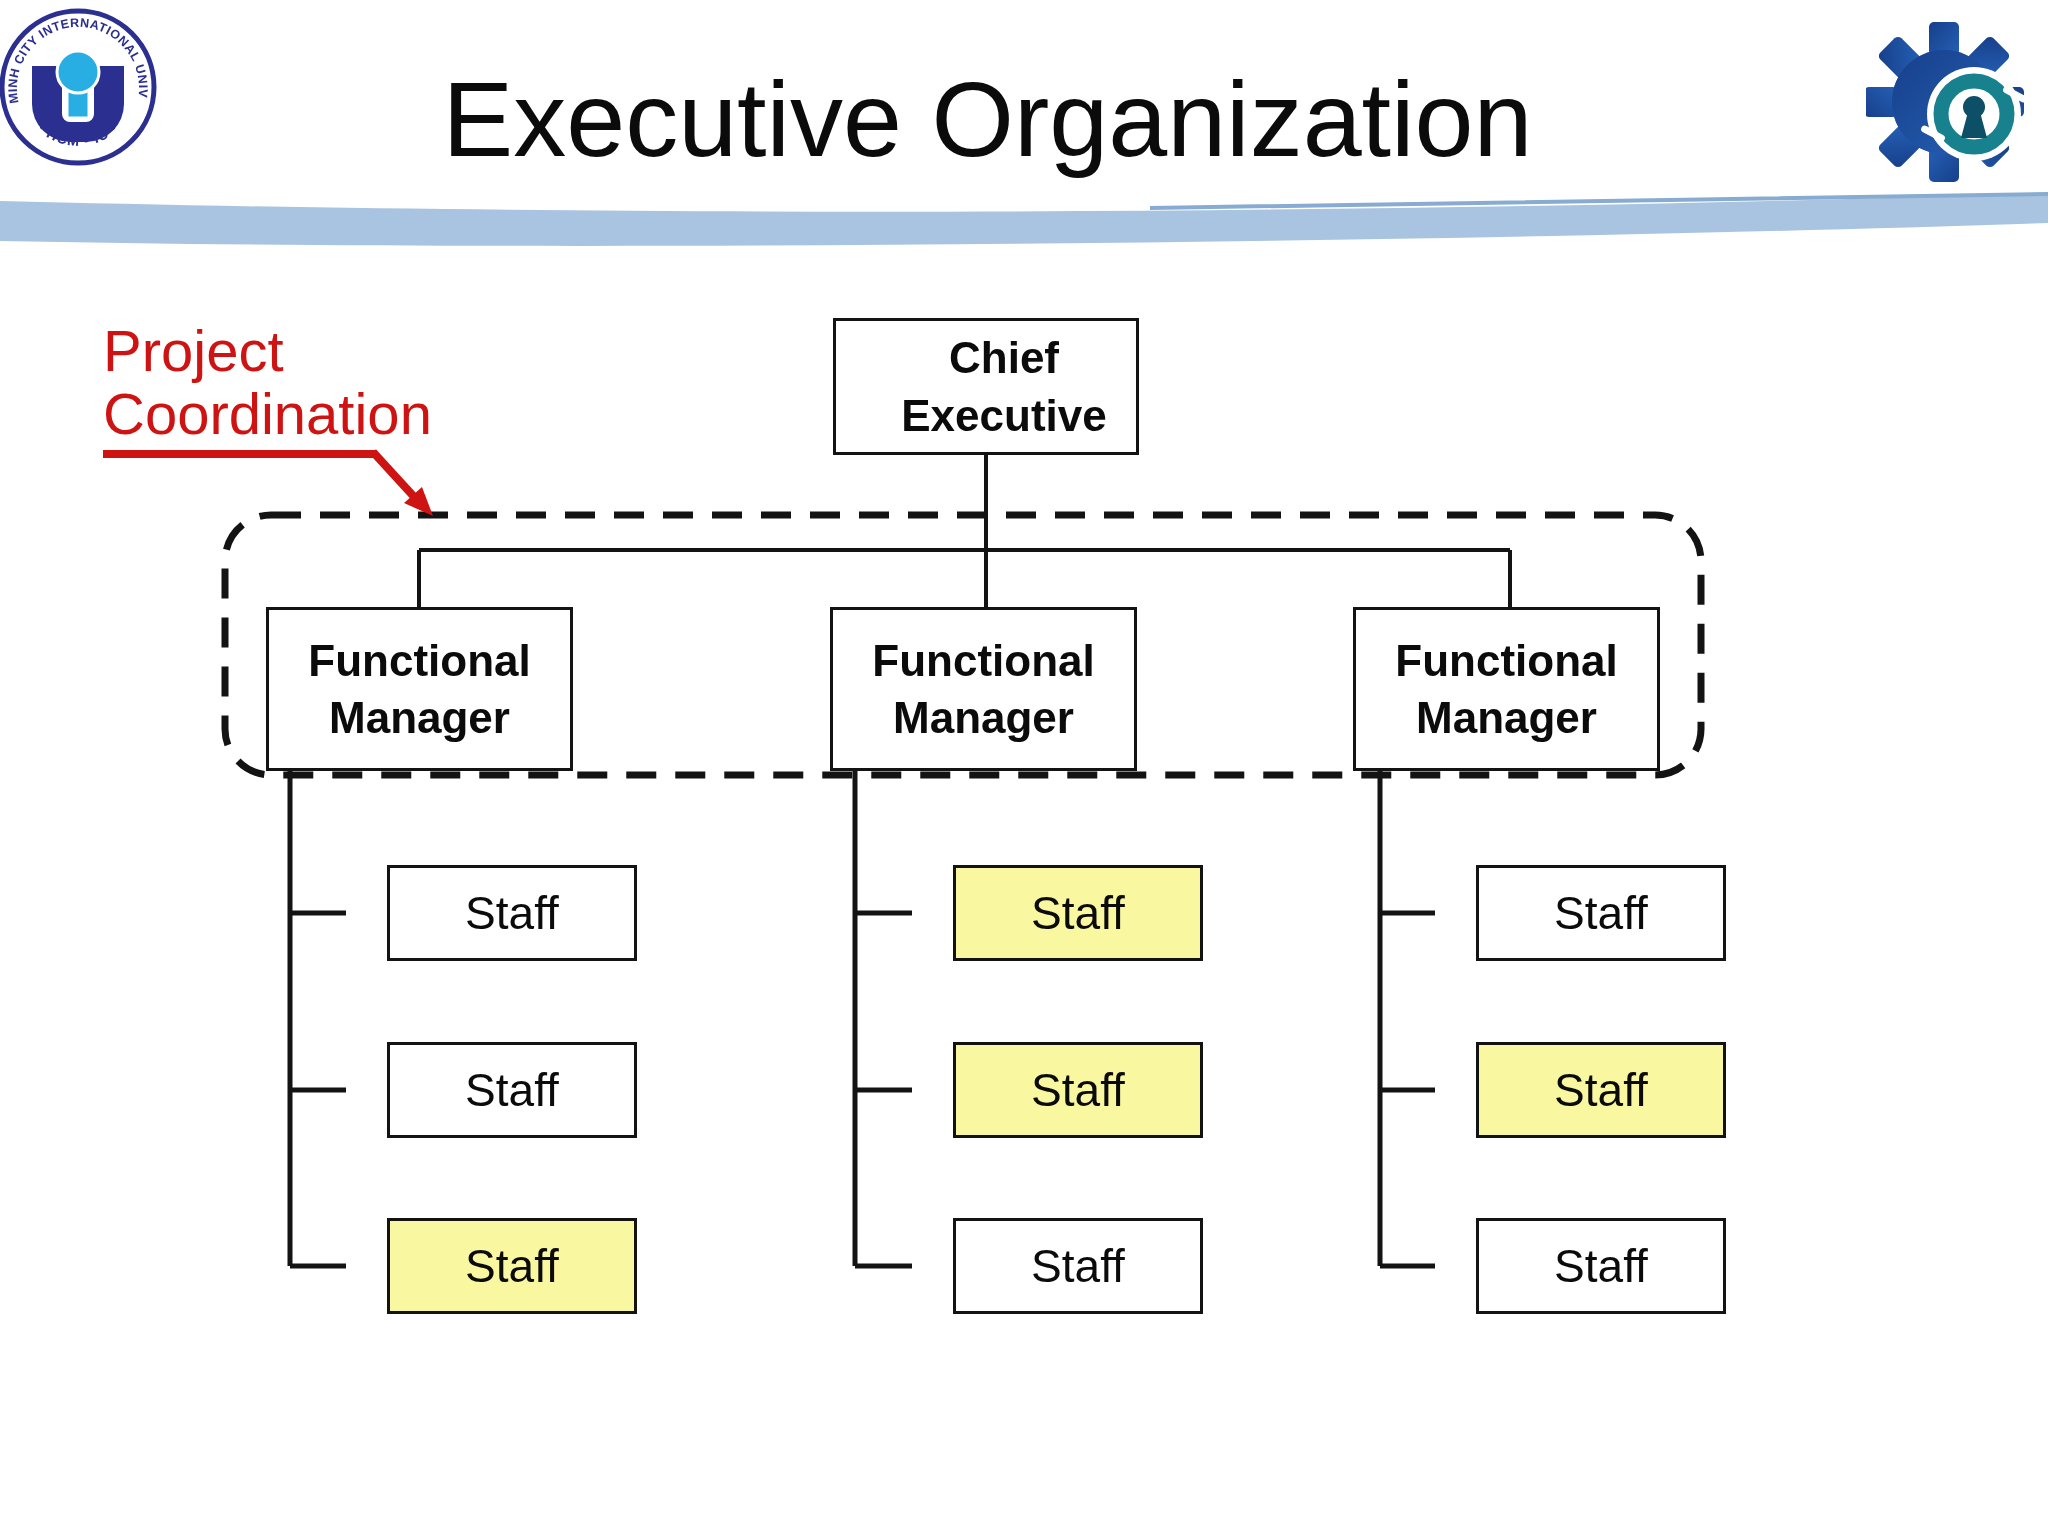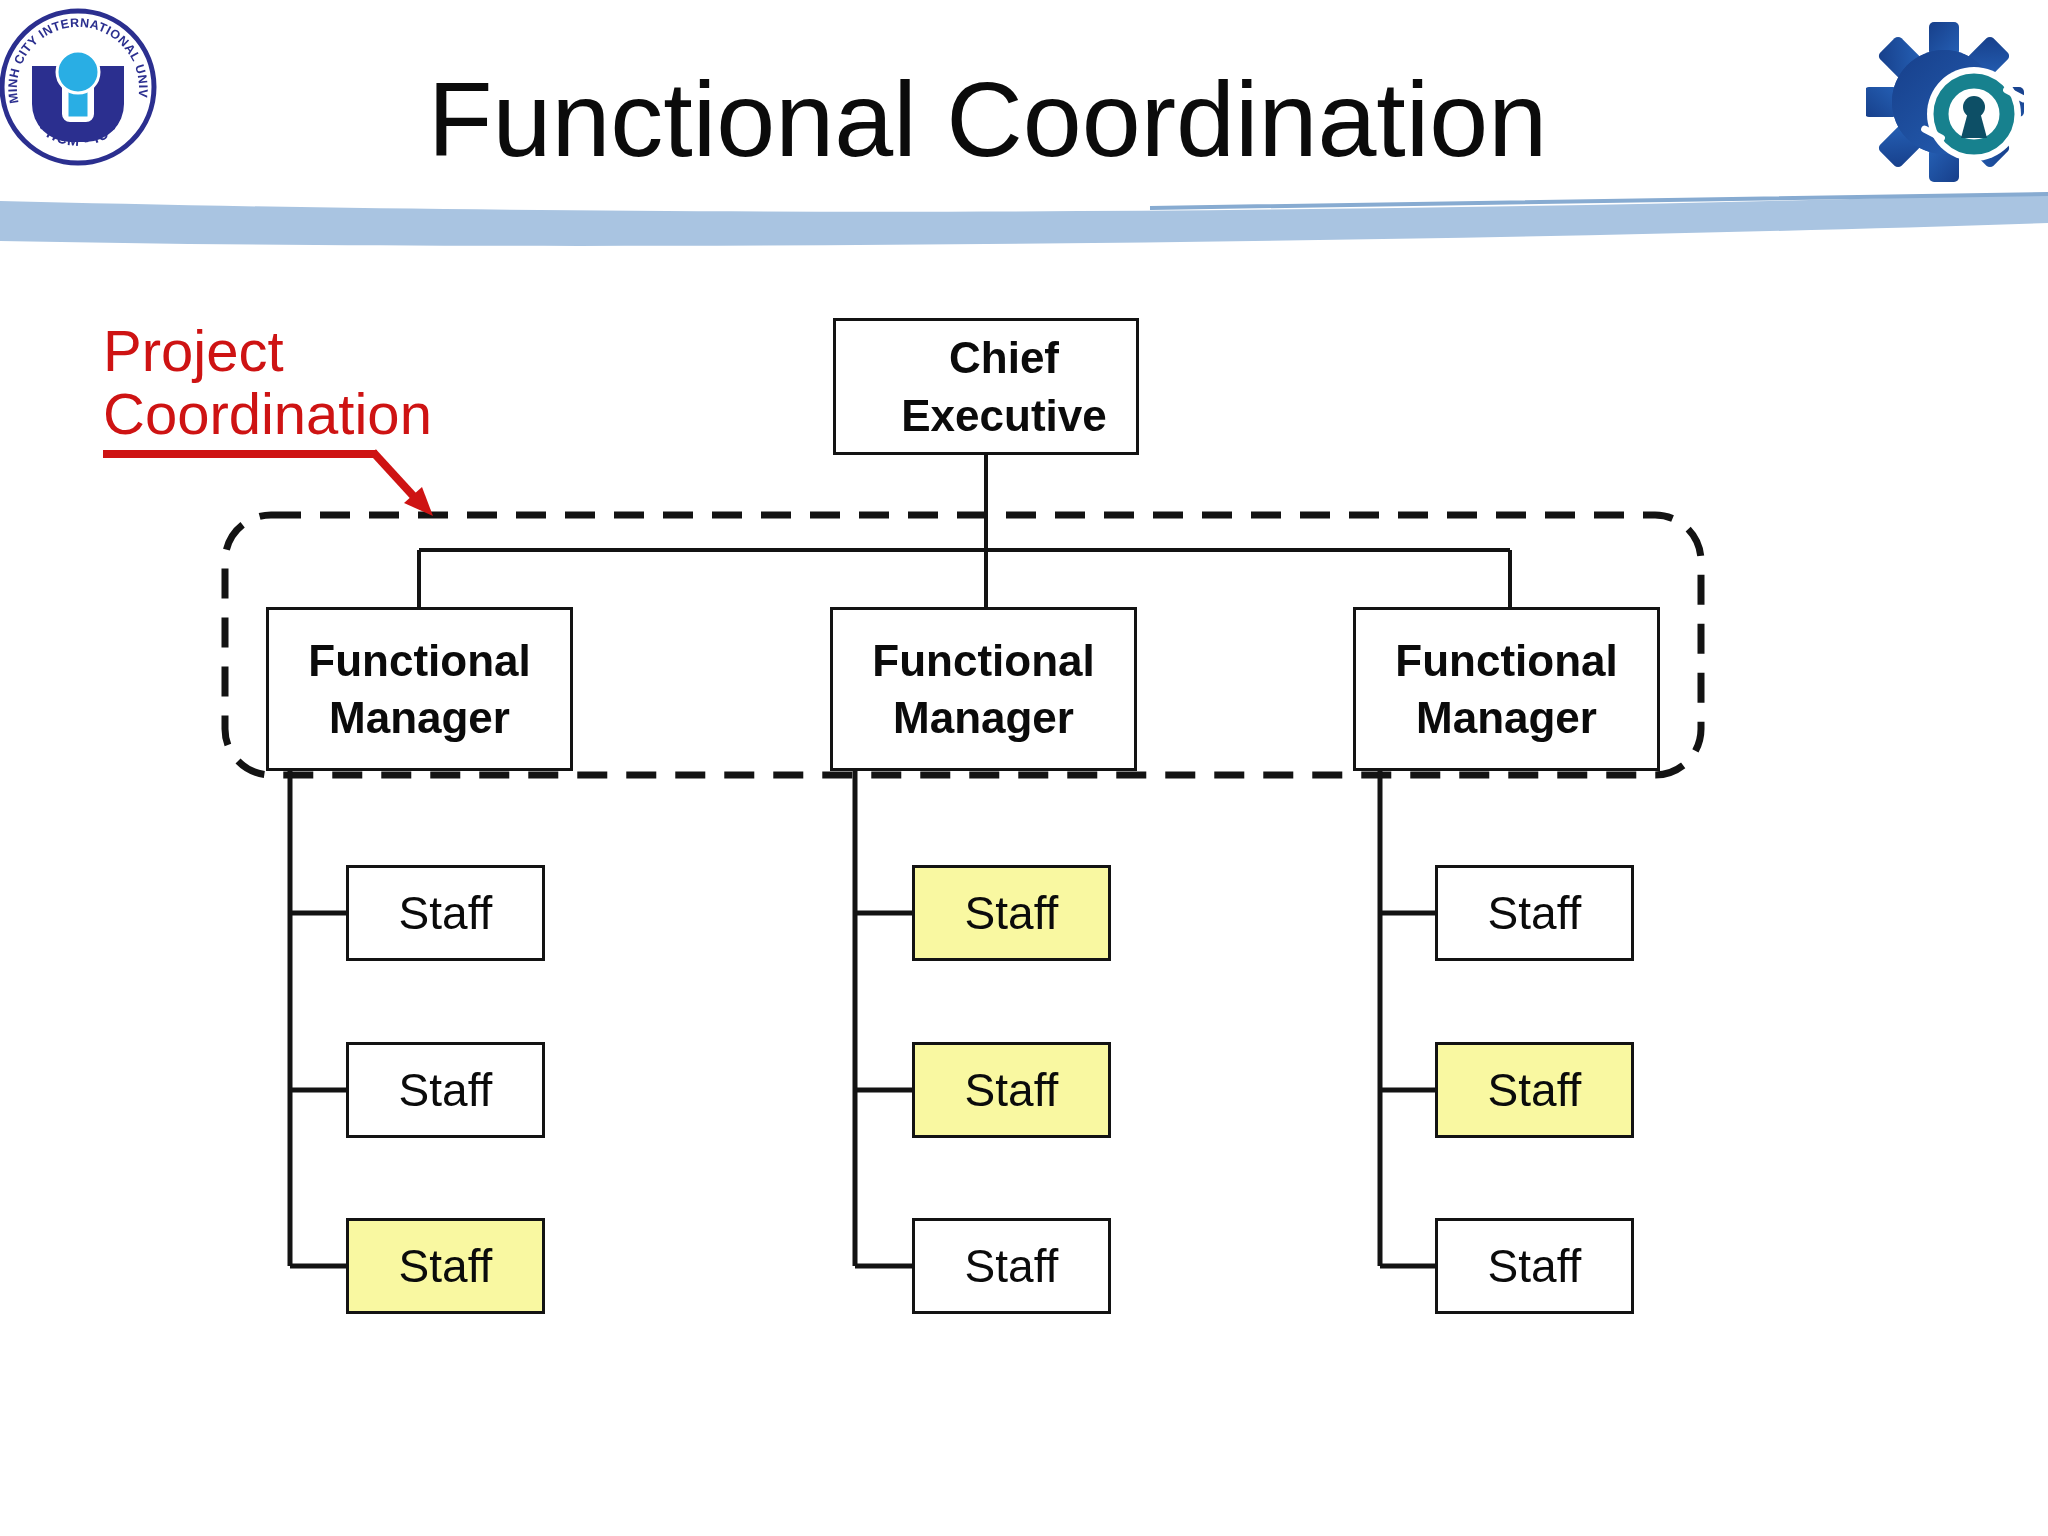--- a/index.html
+++ b/index.html
@@ -22,21 +22,21 @@
     border:3px solid #131313;background:#ffffff;text-align:center;color:#0b0b0b;
     box-sizing:border-box;
   }
   .org-box .box-label{white-space:pre-line;}
   .exec-box,.mgr-box{font-weight:bold;font-size:44px;line-height:1.3;}
   .exec-box{left:833px;top:318px;width:306px;height:137px;padding-left:36px;}
   .mgr-box{top:607px;width:307px;height:164px;}
   .mgr-0{left:266px;}
   .mgr-1{left:830px;}
   .mgr-2{left:1353px;}
-  .staff-box{width:199px;height:96px;font-size:46px;}
+  .staff-box{width:250px;height:96px;font-size:46px;margin-left:41px;}
   .st-col0{left:346px;}
   .st-col1{left:912px;}
   .st-col2{left:1435px;}
   .st-row0{top:865px;}
   .st-row1{top:1042px;}
   .st-row2{top:1218px;}
 </style>
 </head>
 <body>
 
@@ -123,21 +123,21 @@
     <g transform="translate(108,108)">
       <circle cx="0" cy="0" r="47" fill="#ffffff"></circle>
       <circle cx="0" cy="0" r="33" fill="none" stroke="#17818E" stroke-width="15"></circle>
       <rect x="14" y="-40" width="26" height="7" rx="3.5" fill="#ffffff" transform="rotate(28)"></rect>
       <rect x="-40" y="33" width="26" height="7" rx="3.5" fill="#ffffff" transform="rotate(28)"></rect>
       <circle cx="0" cy="-7" r="11" fill="#0D4F66"></circle>
       <path d="M-6,-2 L6,-2 L13,24 L-13,24 Z" fill="#0D4F66"></path>
     </g>
   </svg>
 
-  <div class="slide-title">Functional Coordination</div>
+  <div class="slide-title">Executive Organization</div>
 
   <div class="annotation-label" style="color: rgb(206, 19, 19);">Project
 Coordination</div>
 
   <div class="org-box exec-box">
     <span class="box-label">Chief
 Executive</span>
   </div>
 
   <div class="org-box mgr-box mgr-0">

